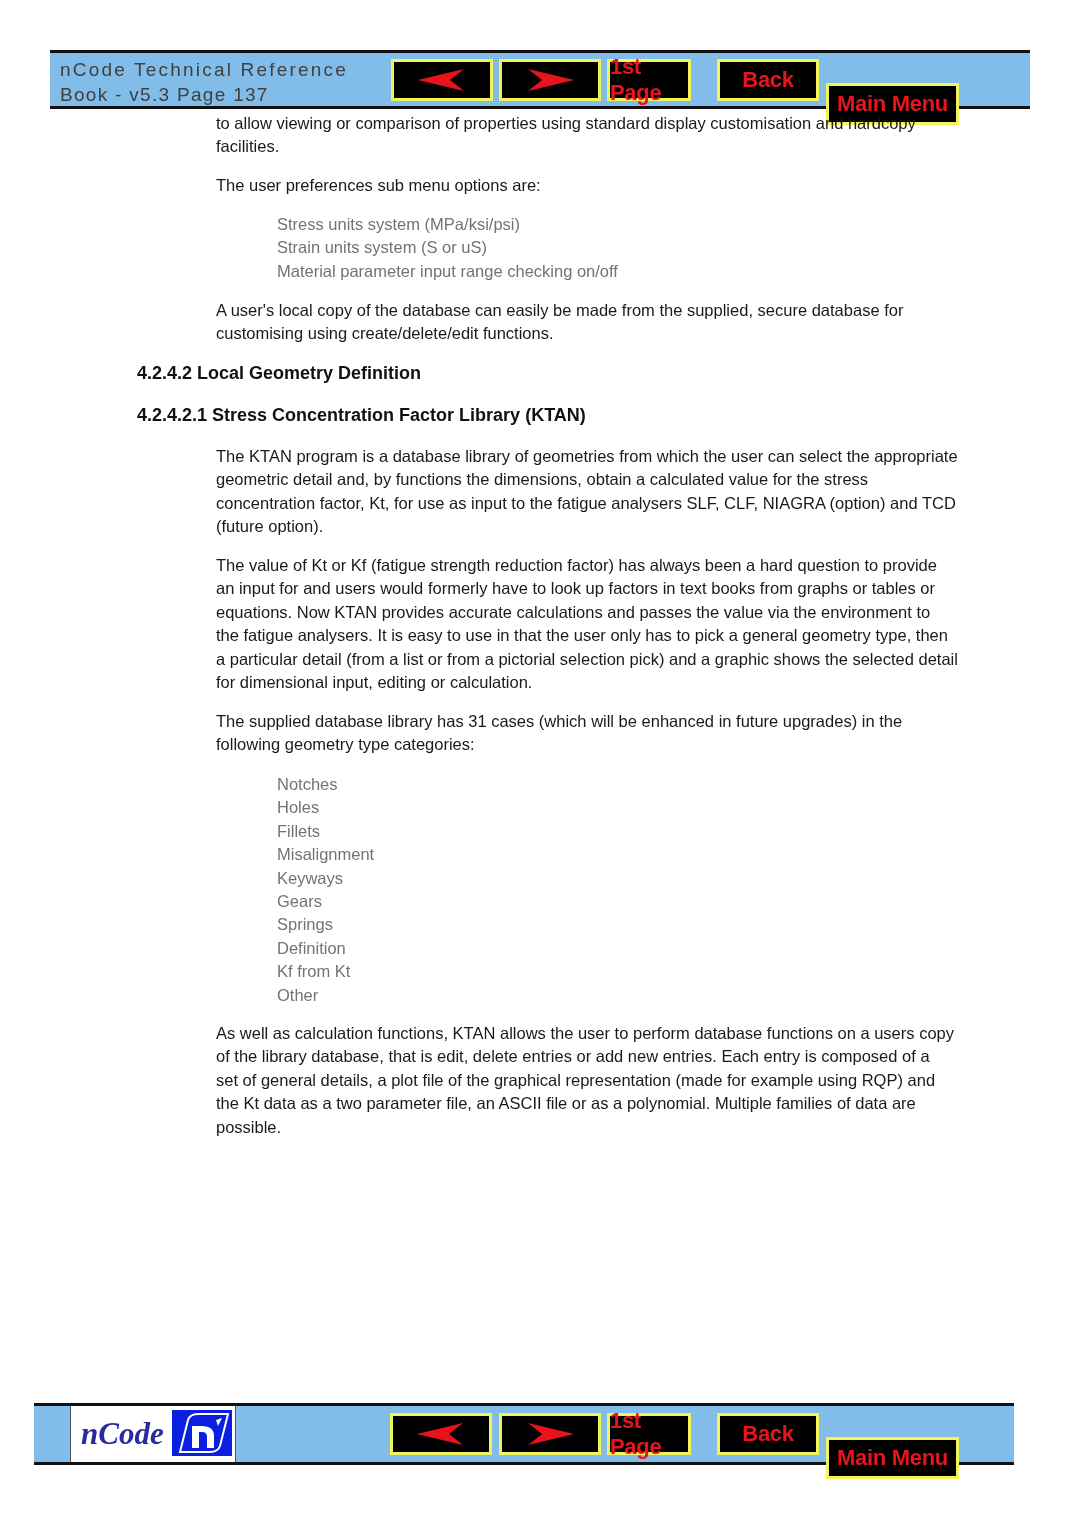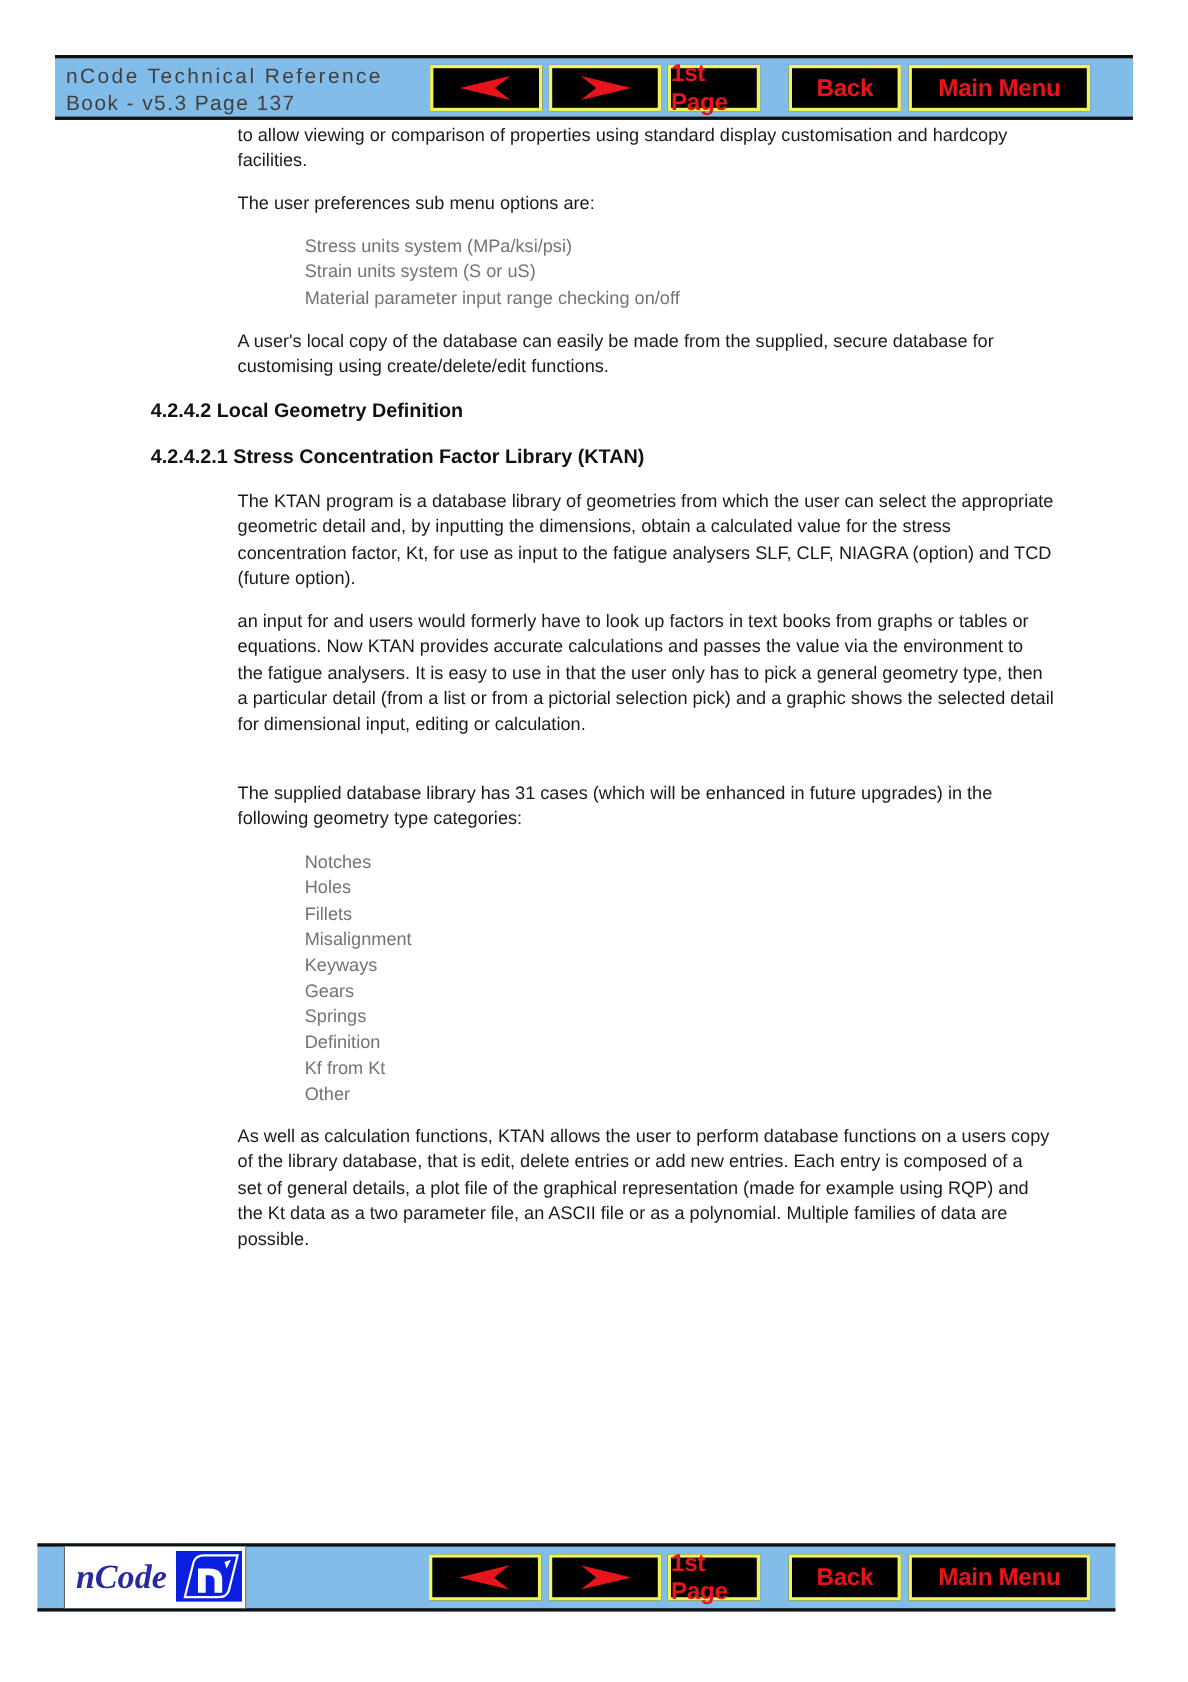--- a/index.html
+++ b/index.html
@@ -16,28 +16,28 @@
 
   .btn { position: absolute; background: #000; border: 3px solid #f3f35a; box-sizing: border-box; height: 42px;
          color: #e8141c; font-weight: bold; font-size: 22px; display: flex; align-items: center; justify-content: center;
          cursor: pointer; letter-spacing: -0.3px; }
   #top-bar .btn { top: 6px; }
   #bottom-bar .btn { top: 7px; }
   .b-prev { left: 341px; width: 102px; }
   .b-next { left: 449px; width: 102px; }
   .b-first { left: 557px; width: 84px; }
   .b-back { left: 667px; width: 102px; }
-  .b-main { left: 776px; width: 165px; }
+  .b-main { left: 776px; width: 133px; margin-top: 24px; }
   #bottom-bar .b-prev { left: 356px; }
   #bottom-bar .b-next { left: 465px; }
   #bottom-bar .b-first { left: 573px; }
   #bottom-bar .b-back { left: 683px; }
   #bottom-bar .b-main { left: 792px; }
 
-  .logo { position: absolute; left: 24px; top: 0; width: 166px; height: 56px; background: #fff;
+  .logo { position: absolute; left: 36px; top: 0; width: 166px; height: 56px; background: #fff;
           border-left: 1px solid #555; border-right: 1px solid #555; box-sizing: border-box; padding-left: 16px; }
   .logo-text { position: absolute; left: 10px; top: 10px; font-family: "Liberation Serif", serif; font-style: italic; font-weight: bold;
                font-size: 31px; color: #2a2aa0; }
   .logo-mark { position: absolute; left: 101px; top: 4px; width: 60px; height: 46px; background: #0a1fe0; }
 
   .content { position: absolute; left: 0; top: 0; width: 1080px; }
   .p { position: absolute; left: 216px; width: 800px; font-size: 16.5px; line-height: 23.4px; color: #1a1a1a; }
   .li { position: absolute; left: 277px; font-size: 16.5px; line-height: 23.4px; color: #737373; }
   .h { position: absolute; left: 137px; font-weight: bold; font-size: 18px; color: #111; }
 </style>
@@ -78,26 +78,27 @@
   <div class="p" style="top:299px;">
     <div>A user's local copy of the database can easily be made from the supplied, secure database for</div>
     <div>customising using create/delete/edit functions.</div>
   </div>
 
   <div class="h" style="top:363px;">4.2.4.2 Local Geometry Definition</div>
   <div class="h" style="top:405px;">4.2.4.2.1 Stress Concentration Factor Library (KTAN)</div>
 
   <div class="p" style="top:445px;">
     <div>The KTAN program is a database library of geometries from which the user can select the appropriate</div>
-    <div>geometric detail and, by inputting the dimensions, obtain a calculated value for the stress</div>
+    <div>geometric detail and, by functions the dimensions, obtain a calculated value for the stress</div>
     <div>concentration factor, Kt, for use as input to the fatigue analysers SLF, CLF, NIAGRA (option) and TCD</div>
     <div>(future option).</div>
   </div>
 
   <div class="p" style="top:554px;">
+    <div>The value of Kt or Kf (fatigue strength reduction factor) has always been a hard question to provide</div>
     <div>an input for and users would formerly have to look up factors in text books from graphs or tables or</div>
     <div>equations. Now KTAN provides accurate calculations and passes the value via the environment to</div>
     <div>the fatigue analysers. It is easy to use in that the user only has to pick a general geometry type, then</div>
     <div>a particular detail (from a list or from a pictorial selection pick) and a graphic shows the selected detail</div>
     <div>for dimensional input, editing or calculation.</div>
   </div>
 
   <div class="p" style="top:710px;">
     <div>The supplied database library has 31 cases (which will be enhanced in future upgrades) in the</div>
     <div>following geometry type categories:</div>

